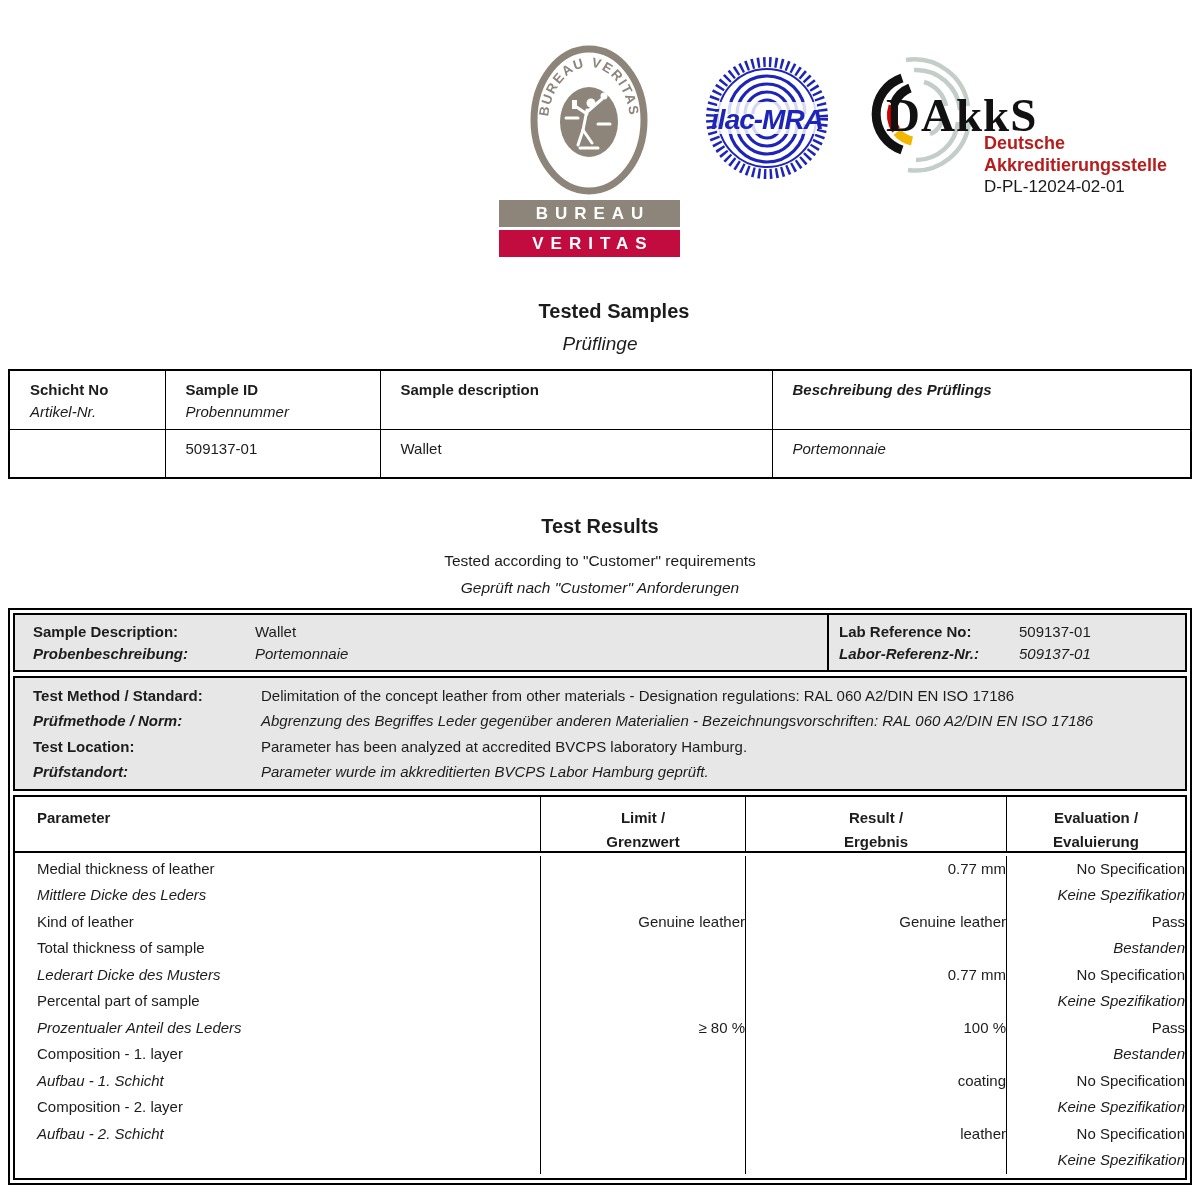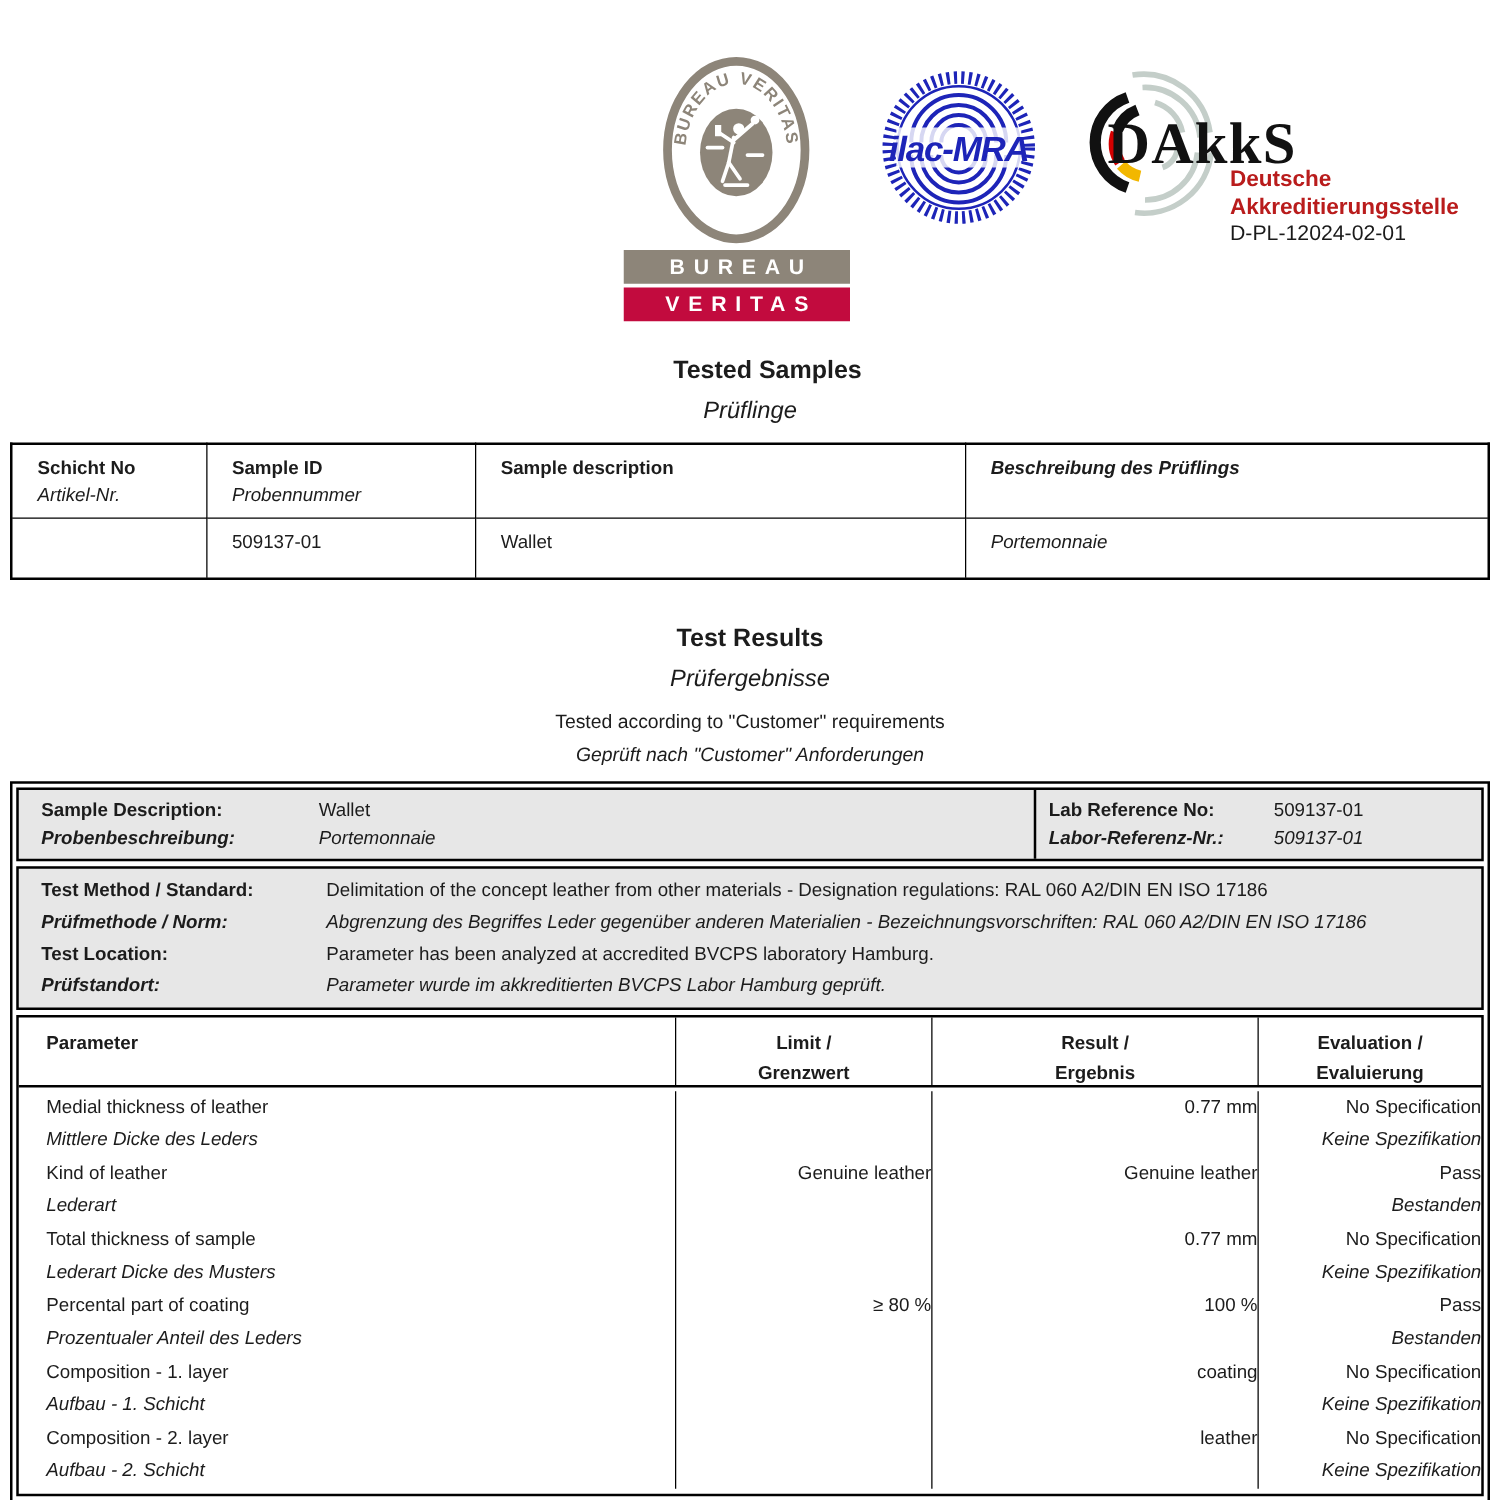--- a/index.html
+++ b/index.html
@@ -21,21 +21,21 @@
   .dakks-word { position:absolute; left:36px; top:40px; font-family:"Liberation Serif", serif;
     font-weight:bold; font-size:47px; color:#111; letter-spacing:1px; }
   .dakks-lines { position:absolute; left:134px; top:84px; line-height:22px; }
   .dakks-l1,.dakks-l2 { font-weight:bold; font-size:18px; color:#b91c1c; }
   .dakks-l3 { font-size:17px; color:#1a1a1a; }
 
   
   .h-en { text-align:center; font-weight:bold; font-size:20px; line-height:26px; }
   .h-de { text-align:center; font-style:italic; font-size:19px; line-height:24px; margin-top:8px; }
   .sub  { text-align:center; font-size:15.5px; line-height:20px; }
-  .ts-head { margin-top:21px;padding-left:28px; }
+  .ts-head { margin-top:36px;padding-left:28px; }
   .tr-head { margin-top:34px; }
   .sub-en { margin-top:12px; }
   .sub-de { font-style:italic; margin-top:7px; }
 
   
   .samples-table { width:1184px; margin:13px 0 0 8px; border-collapse:collapse; }
   .samples-table td { border:1px solid #000; vertical-align:top; padding:8px 10px 6px 20px; font-size:15px; }
   .samples-table { border:2px solid #000; }
   .samples-table .c1 { width:156px; }
   .samples-table .c2 { width:215px; }
@@ -194,21 +194,20 @@
     <tr class="drow">
       <td></td>
       <td>509137-01</td>
       <td>Wallet</td>
       <td class="ital">Portemonnaie</td>
     </tr>
   </tbody>
     </table>
 
   <div class="h-en tr-head">Test Results</div>
-  <div class="h-de">Prüfergebnisse</div>
   <div class="sub sub-en">Tested according to "Customer" requirements</div>
   <div class="sub sub-de">Geprüft nach "Customer" Anforderungen</div>
 
   <div class="results-box">
 
     <div class="info-box">
       <div class="info-left">
         <div class="info-line">
           <span class="ilbl">Sample Description:</span>
           <span class="ival">Wallet</span>
@@ -269,24 +268,23 @@
           <div>Evaluierung</div>
         </div>
       </div>
 
       <div class="p-grid p-body">
 
         <div class="cell first p-row">
           <div class="ln pc">Medial thickness of leather</div>
           <div class="ln pc de">Mittlere Dicke des Leders</div>
           <div class="ln pc">Kind of leather</div>
-          <div class="ln pc de">Lederart</div>
           <div class="ln pc">Total thickness of sample</div>
           <div class="ln pc de">Lederart Dicke des Musters</div>
-          <div class="ln pc">Percental part of coating</div>
+          <div class="ln pc">Percental part of sample</div>
           <div class="ln pc de">Prozentualer Anteil des Leders</div>
           <div class="ln pc">Composition - 1. layer</div>
           <div class="ln pc de">Aufbau - 1. Schicht</div>
           <div class="ln pc">Composition - 2. layer</div>
           <div class="ln pc de">Aufbau - 2. Schicht</div>
         </div>
 
         <div class="cell p-row">
           <div class="ln cc"></div>
           <div class="ln cc"></div>

